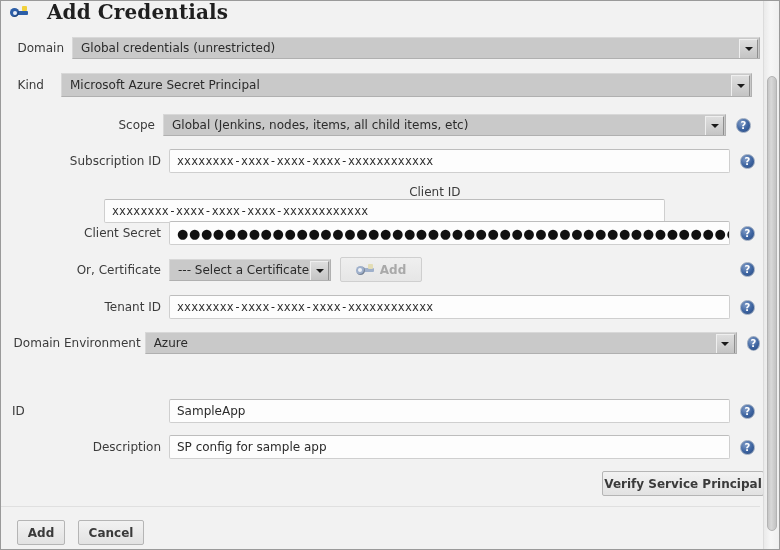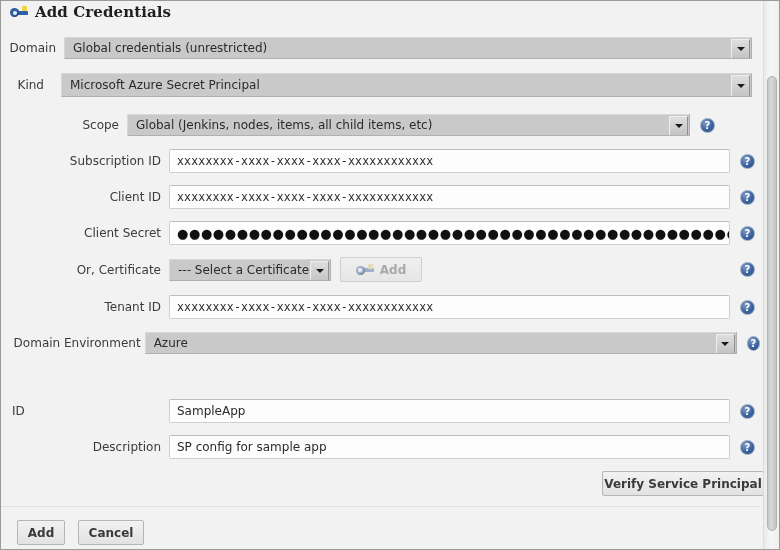--- a/index.html
+++ b/index.html
@@ -72,24 +72,25 @@
     background: #f2d13c;
     border-radius: 1px;
   }
   .key-icon.disabled .kbow,
   .key-icon.disabled .kshaft { background: #9fb0cb; }
   .key-icon.disabled .kteeth { background: #e3ddb6; }
   .key-icon.disabled .kbow:after { background: #eef1f6; }
 
   .title-text {
     font-family: "DejaVu Serif", serif;
-    font-size: 15px;
+    font-size: 20px;
     font-weight: bold;
     color: #1f1f1f;
     letter-spacing: .1px;
+    margin-left: 12px;
   }
 
   
   .row {
     position: absolute;
     display: flex;
     align-items: center;
   }
   .lbl {
     text-align: right;
@@ -240,60 +241,60 @@
 
   <div class="title-bar">
     <span class="key-icon">
       <span class="kshaft"></span>
       <span class="kteeth"></span>
       <span class="kbow"></span>
     </span>
     <span class="title-text">Add Credentials</span>
   </div>
 
-  <div class="row" style="left:0; top:36px; width:759px;">
+  <div class="row" style="left:0; top:36px; width:759px;justify-content:flex-end;">
     <div class="lbl" style="width:55px;">Domain</div>
     <div class="select" style="margin-left:8px; width:688px;">
       <span>Global credentials (unrestricted)</span>
       <span class="arrowbox">
           <i></i>
         </span>
     </div>
   </div>
 
   <div class="row" style="left:0; top:72px; width:759px;">
     <div class="lbl" style="width:43px;">Kind</div>
     <div class="select tall" style="margin-left:17px; width:691px;">
       <span>Microsoft Azure Secret Principal</span>
       <span class="arrowbox">
           <i></i>
         </span>
     </div>
   </div>
 
   <div class="row" style="left:0; top:113px; width:759px;">
-    <div class="lbl" style="width:118px;">Scope</div>
+    <div class="lbl" style="width:118px;padding-left:36px;">Scope</div>
     <div class="select" style="margin-left:8px; width:563px;">
       <span>Global (Jenkins, nodes, items, all child items, etc)</span>
       <span class="arrowbox">
           <i></i>
         </span>
     </div>
     <div class="help" style="margin-left:10px;">?</div>
   </div>
 
   <div class="row" style="left:0; top:148px; width:759px;">
     <div class="lbl" style="width:160px;">Subscription ID</div>
     <div class="textfield mono" style="margin-left:8px; width:561px;">
       <span>xxxxxxxx-xxxx-xxxx-xxxx-xxxxxxxxxxxx</span>
     </div>
     <div class="help" style="margin-left:10px;">?</div>
   </div>
 
-  <div class="row" style="left:0; top:184px; width:759px;">
+  <div class="row" style="left:0; top:184px; width:759px;flex-direction:column;">
     <div class="lbl" style="width:160px;">Client ID</div>
     <div class="textfield mono" style="margin-left:8px; width:561px;">
       <span>xxxxxxxx-xxxx-xxxx-xxxx-xxxxxxxxxxxx</span>
     </div>
     <div class="help" style="margin-left:10px;">?</div>
   </div>
 
   <div class="row" style="left:0; top:220px; width:759px;">
     <div class="lbl" style="width:160px;">Client Secret</div>
     <div class="textfield secret" style="margin-left:8px; width:561px;">

